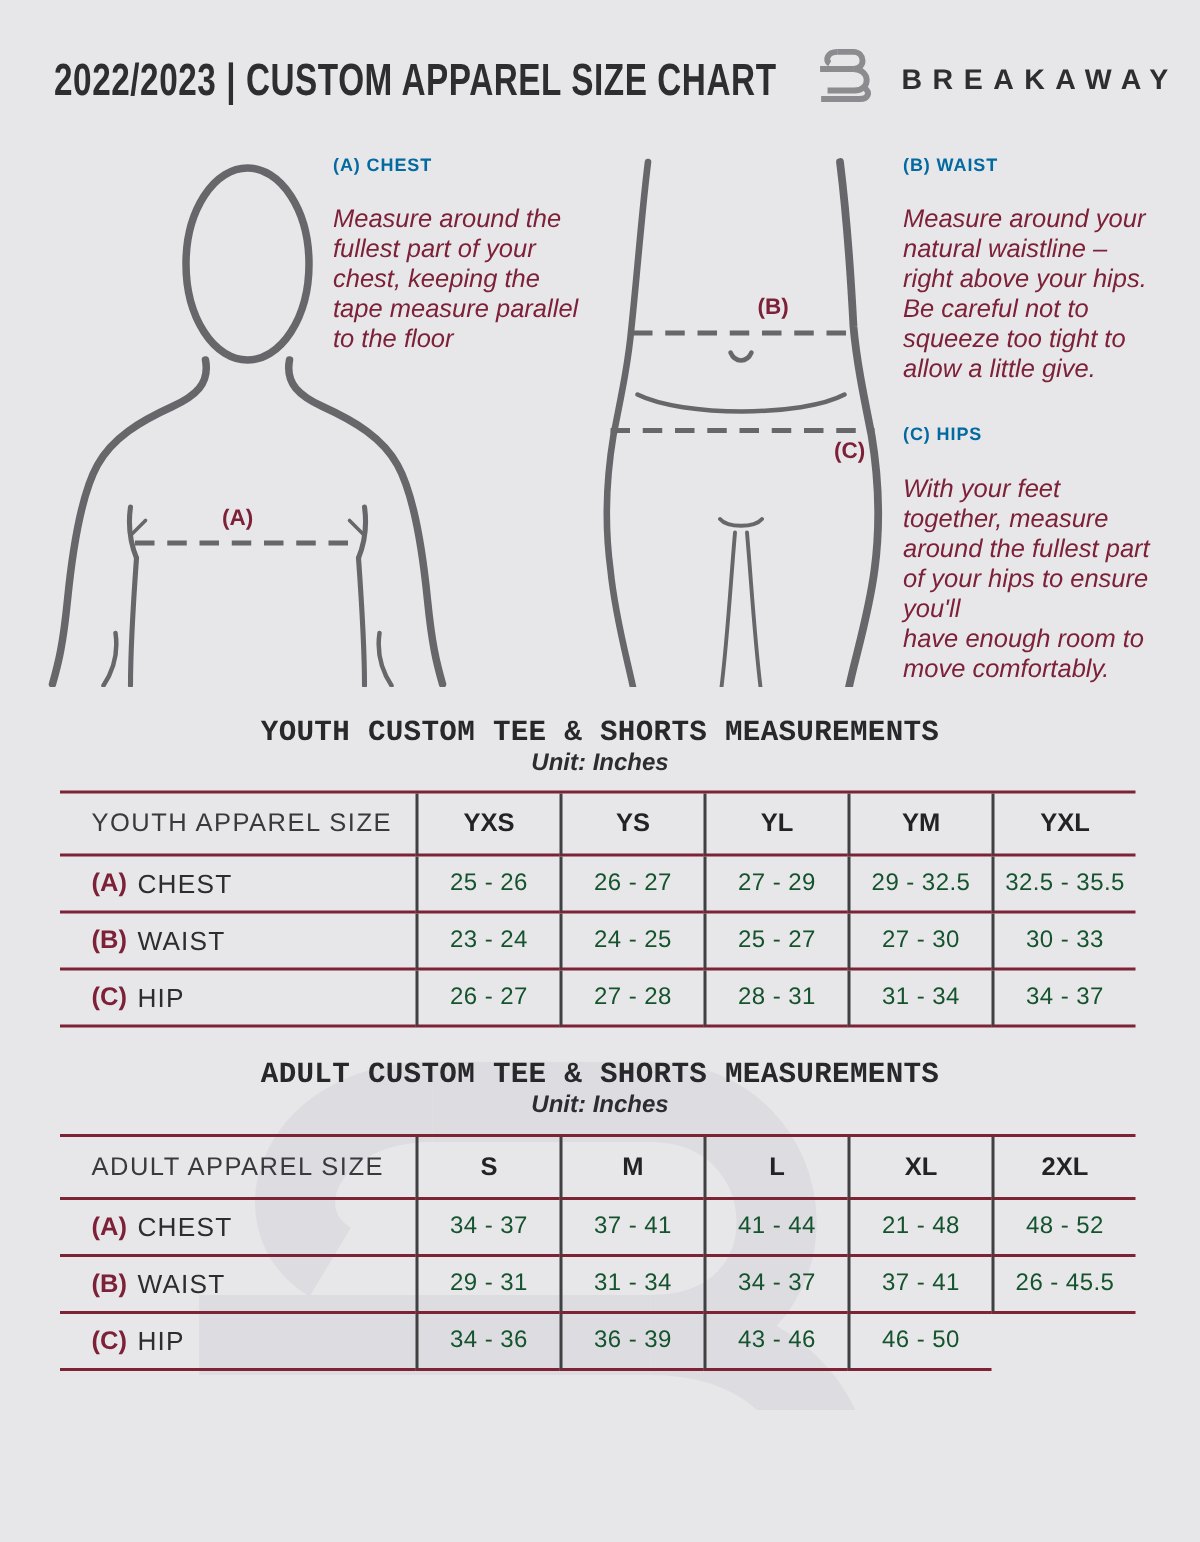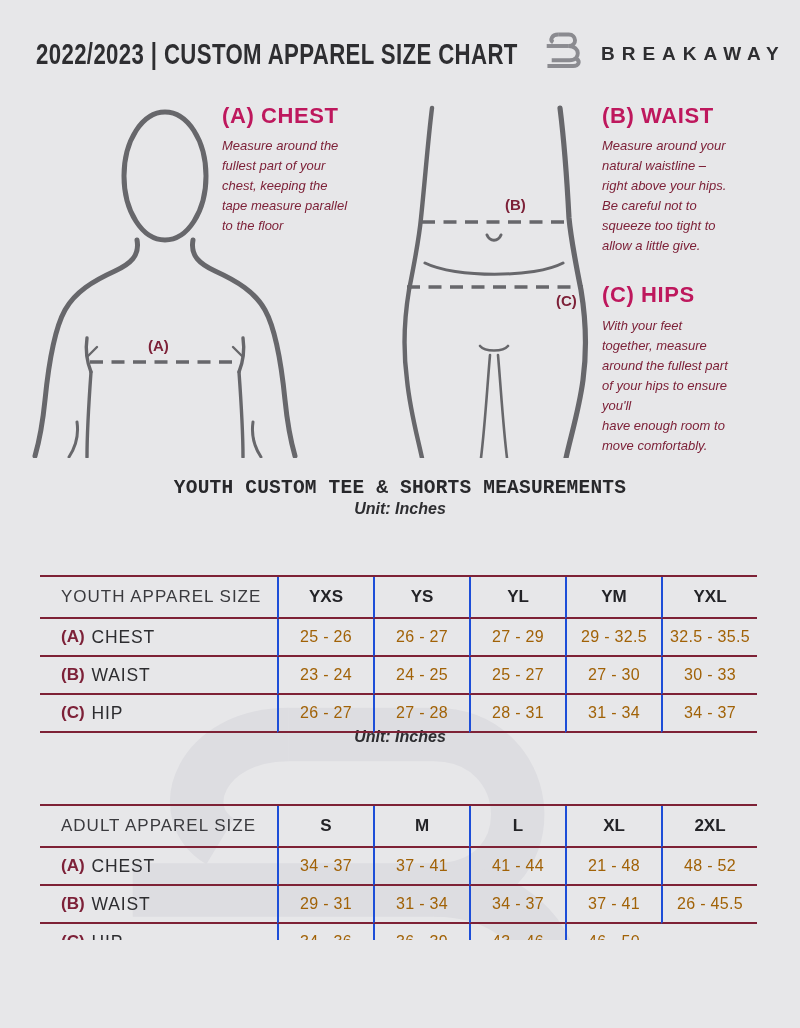--- a/index.html
+++ b/index.html
@@ -12,41 +12,41 @@
   .brand-logo{position:absolute;left:541px;top:26px;width:50px;height:50px;color:#8b8b90;}
   .brand-name{position:absolute;left:601px;top:43px;font-size:19px;font-weight:700;color:#2e2e31;
     letter-spacing:7px;white-space:nowrap;}
 
   
   .fig{position:absolute;color:#67676b;}
   .fig path,.fig ellipse{fill:none;stroke:currentColor;}
   .marker{position:absolute;font-size:15px;font-weight:700;color:#7d2138;z-index:2;}
 
   
-  .guide-head{position:absolute;font-size:22px;font-weight:700;color:#be185d;letter-spacing:.6px;white-space:nowrap;}
-  .guide-body{position:absolute;font-size:13px;font-style:italic;color:#7d2138;line-height:20px;
+  .guide-head{position:absolute;font-size:12px;font-weight:700;color:#0369a1;letter-spacing:.6px;white-space:nowrap;}
+  .guide-body{position:absolute;font-size:17px;font-style:italic;color:#7d2138;line-height:20px;
     white-space:pre-line;width:200px;}
 
   
   .sec-title{position:absolute;width:800px;text-align:center;font-size:19.5px;font-weight:700;
     color:#28282b;letter-spacing:.2px;font-family:Liberation Mono, monospace;}
   .sec-unit{position:absolute;width:800px;text-align:center;font-size:16px;font-weight:700;
     font-style:italic;color:#2d2d30;}
 
   
   .size-table{position:absolute;left:40px;width:717px;display:grid;
     grid-template-columns:237px 96px 96px 96px 96px 96px;
     grid-template-rows:42px 38px 38px 38px;
-    border-top:2px solid #7e2236;z-index:1;margin-top:48px;}
+    border-top:2px solid #7e2236;z-index:1;}
   .cell{display:flex;align-items:center;justify-content:center;border-bottom:2px solid #7e2236;}
-  .cell.vline{border-left:2px solid #1d4ed8;}
+  .cell.vline{border-left:2px solid #404040;}
   .cell.first{justify-content:flex-start;padding-left:21px;}
   .cell.size-head{font-size:17px;font-weight:700;color:#232327;}
   .cell.col-head{font-size:17px;color:#3a3a3e;letter-spacing:1px;}
-  .cell.val{font-size:16px;color:#a16207;letter-spacing:.3px;text-align:center;}
+  .cell.val{font-size:16px;color:#14532d;letter-spacing:.3px;text-align:center;}
   .row-key{font-weight:700;color:#7d2138;font-size:17px;}
   .row-name{margin-left:7px;font-size:17.5px;color:#2d2d30;letter-spacing:.8px;}
 
   
   .watermark{position:absolute;left:55px;top:618px;width:680px;height:680px;color:#dddde1;z-index:0;}
   .footer-bar{position:absolute;left:11px;top:950px;width:778px;height:64px;background:#6e1d31;z-index:2;}
 </style>
 </head>
 <body>
 
@@ -163,20 +163,21 @@
       <span class="row-key">(C)</span>
       <span class="row-name">HIP</span>
     </div>
     <div class="cell vline val">26 - 27</div>
     <div class="cell vline val">27 - 28</div>
     <div class="cell vline val">28 - 31</div>
     <div class="cell vline val">31 - 34</div>
     <div class="cell vline val">34 - 37</div>
   </div>
 
+  <div class="sec-title" style="top:705px;">ADULT CUSTOM TEE &amp; SHORTS MEASUREMENTS</div>
   <div class="sec-unit" style="top:728px;">Unit: Inches</div>
 
   <div class="size-table" style="top:756px;">
     <div class="cell first col-head">ADULT APPAREL SIZE</div>
     <div class="cell vline size-head">S</div>
     <div class="cell vline size-head">M</div>
     <div class="cell vline size-head">L</div>
     <div class="cell vline size-head">XL</div>
     <div class="cell vline size-head">2XL</div>
 

